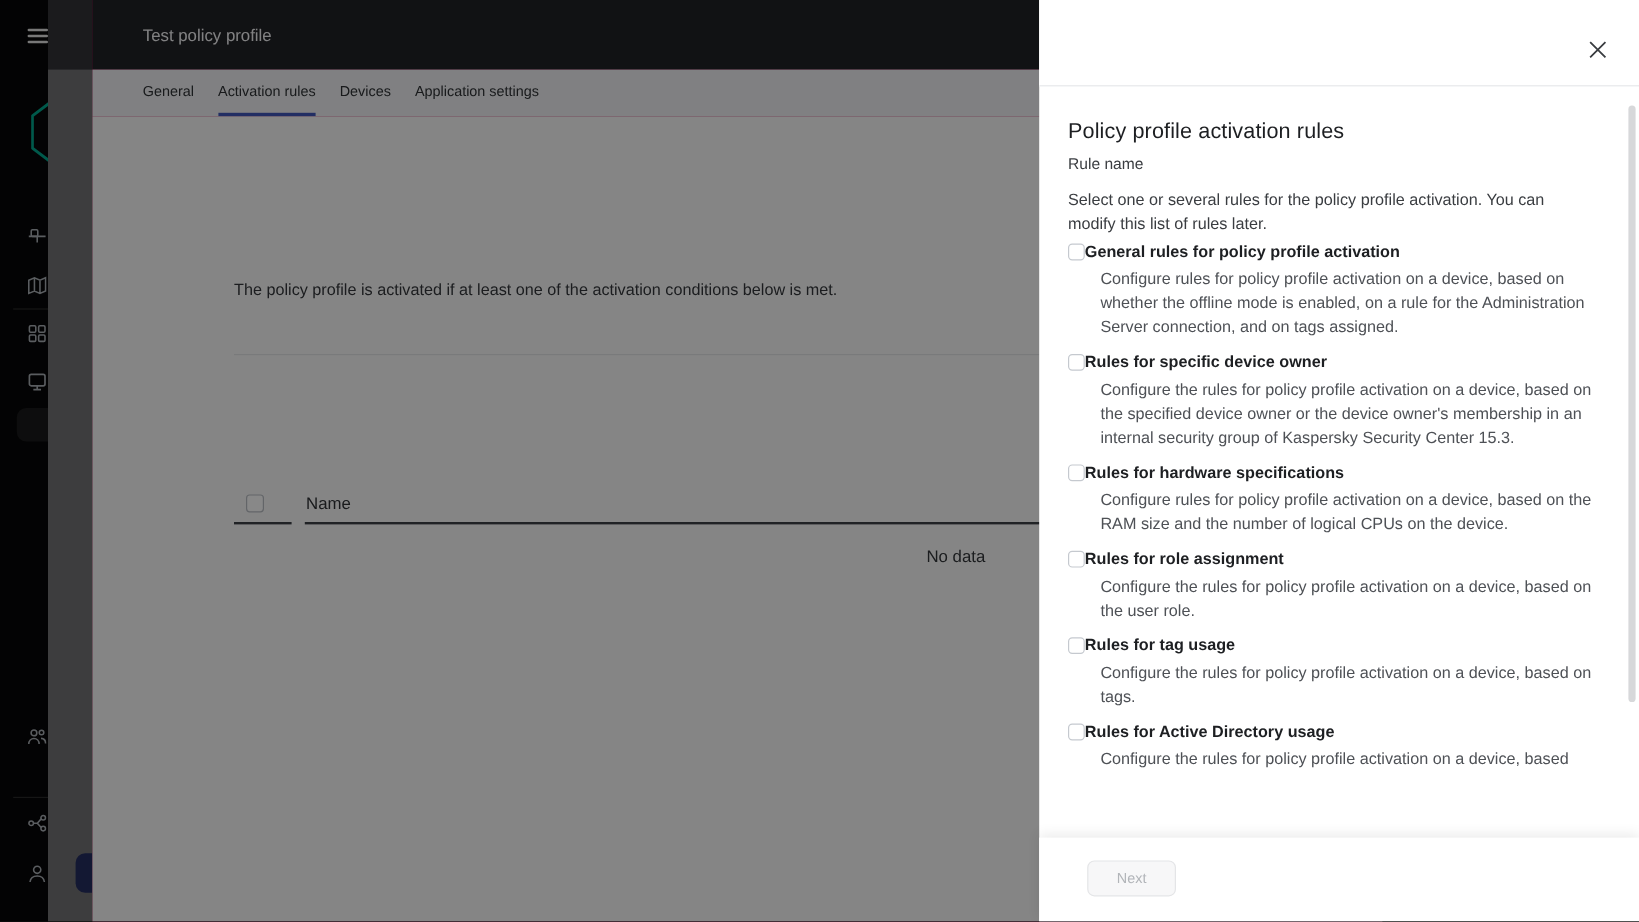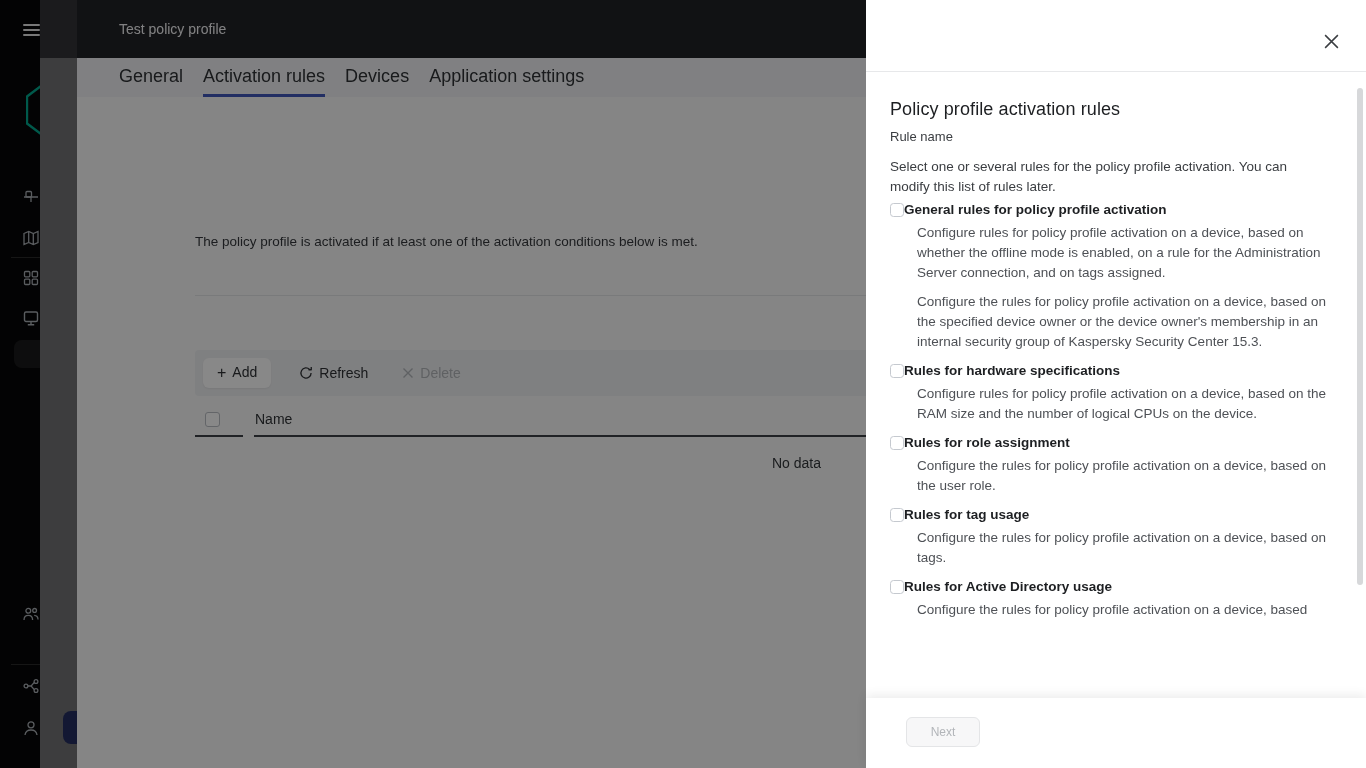--- a/index.html
+++ b/index.html
@@ -20,21 +20,21 @@
   
   .strip{position:absolute;left:40px;top:0;width:37px;height:768px;background:#737375;z-index:1;}
   .strip .strip-top{position:absolute;left:0;top:0;width:37px;height:58px;background:#333438;}
   .strip .base-blue-btn{position:absolute;left:23px;top:711px;width:26px;height:33px;border-radius:8px;background:#242e60;}
 
   
   .modal{position:absolute;left:77px;top:0;width:1075px;height:768px;background:#be185d;z-index:1;}
   .modal-header{position:absolute;left:0;top:0;right:0;height:58px;background:#212226;}
   .modal-title{position:absolute;left:42px;top:21px;font-size:14px;color:#f2f2f4;}
   .tabbar{position:absolute;left:0;top:58px;right:0;height:39px;background:#f0f1f3;display:flex;align-items:stretch;padding-left:42px;gap:20px;}
-  .tab{border:none;background:none;padding:0;font-size:18px;color:#2f3236;cursor:pointer;border-bottom:3px solid transparent;line-height:36px;}
+  .tab{border:none;background:none;padding:0;font-size:12px;color:#2f3236;cursor:pointer;border-bottom:3px solid transparent;line-height:36px;}
   .tab.active{border-bottom-color:#4156b9;}
   .modal-body{position:absolute;left:0;top:97px;right:0;bottom:0;background:#fafafa;}
   .policy-desc{position:absolute;left:118px;top:123px;font-size:13.5px;color:#35383c;}
   .rule-divider{position:absolute;left:118px;top:198px;right:18px;height:1px;background:#e3e4e6;}
   .toolbar{position:absolute;left:118px;top:253px;right:18px;height:46px;background:#eff0f2;border-radius:4px;display:flex;align-items:center;padding-left:8px;}
   .btn-add{height:30px;padding:0 14px;border:none;border-radius:6px;background:#ffffff;font-size:14px;color:#2f3236;cursor:pointer;box-shadow:0 1px 2px rgba(0,0,0,0.06);}
   .btn-add .plus{font-size:16px;margin-right:6px;vertical-align:-1px;}
   .btn-flat{height:30px;margin-left:22px;padding:0 6px;border:none;background:none;font-size:14px;color:#2f3236;cursor:pointer;display:inline-flex;align-items:center;gap:6px;}
   .btn-flat.disabled{color:#b3b6ba;}
   .table-head-cb{position:absolute;left:128px;top:315px;width:15px;height:15px;border:1.5px solid #b9bdc3;border-radius:3px;background:#fff;cursor:pointer;}
@@ -144,36 +144,20 @@
     </div>
     <nav class="tabbar">
       <button class="tab">General</button>
       <button class="tab active">Activation rules</button>
       <button class="tab">Devices</button>
       <button class="tab">Application settings</button>
     </nav>
     <div class="modal-body">
       <p class="policy-desc">The policy profile is activated if at least one of the activation conditions below is met.</p>
       <div class="rule-divider"></div>
-      <div class="toolbar">
-        <button class="btn-add"><span class="plus">+</span><span>Add</span></button>
-        <button class="btn-flat">
-          <svg width="14" height="14" viewBox="0 0 16 16" fill="none" stroke="#2f3236" stroke-width="1.5">
-              <path d="M13.8 8a5.8 5.8 0 1 1-1.7-4.1"></path>
-              <path d="M14 1.2v3.1h-3.1" stroke-linejoin="round"></path>
-            </svg>
-          <span>Refresh</span>
-        </button>
-        <button class="btn-flat disabled">
-          <svg width="12" height="12" viewBox="0 0 12 12" fill="none" stroke="#b3b6ba" stroke-width="1.4">
-              <path d="M1.5 1.5l9 9M10.5 1.5l-9 9"></path>
-            </svg>
-          <span>Delete</span>
-        </button>
-      </div>
       <span class="table-head-cb"></span>
       <span class="col-name">Name</span>
       <div class="head-line-1"></div>
       <div class="head-line-2"></div>
       <div class="no-data">No data</div>
     </div>
   </section>
 
   <div class="overlay"></div>
 
@@ -191,20 +175,24 @@
       <p class="intro">Select one or several rules for the policy profile activation. You can modify this list of rules later.</p>
       <div class="rules">
         <div class="rule-item">
           <div class="rule-row">
             <span class="cb"></span>
             <span class="rule-label">General rules for policy profile activation</span>
           </div>
           <p class="rule-desc">Configure rules for policy profile activation on a device, based on whether the offline mode is enabled, on a rule for the Administration Server connection, and on tags assigned.</p>
         </div>
         <div class="rule-item">
+          <div class="rule-row">
+            <span class="cb"></span>
+            <span class="rule-label">Rules for specific device owner</span>
+          </div>
           <p class="rule-desc">Configure the rules for policy profile activation on a device, based on the specified device owner or the device owner's membership in an internal security group of Kaspersky Security Center 15.3.</p>
         </div>
         <div class="rule-item">
           <div class="rule-row">
             <span class="cb"></span>
             <span class="rule-label">Rules for hardware specifications</span>
           </div>
           <p class="rule-desc">Configure rules for policy profile activation on a device, based on the RAM size and the number of logical CPUs on the device.</p>
         </div>
         <div class="rule-item">

